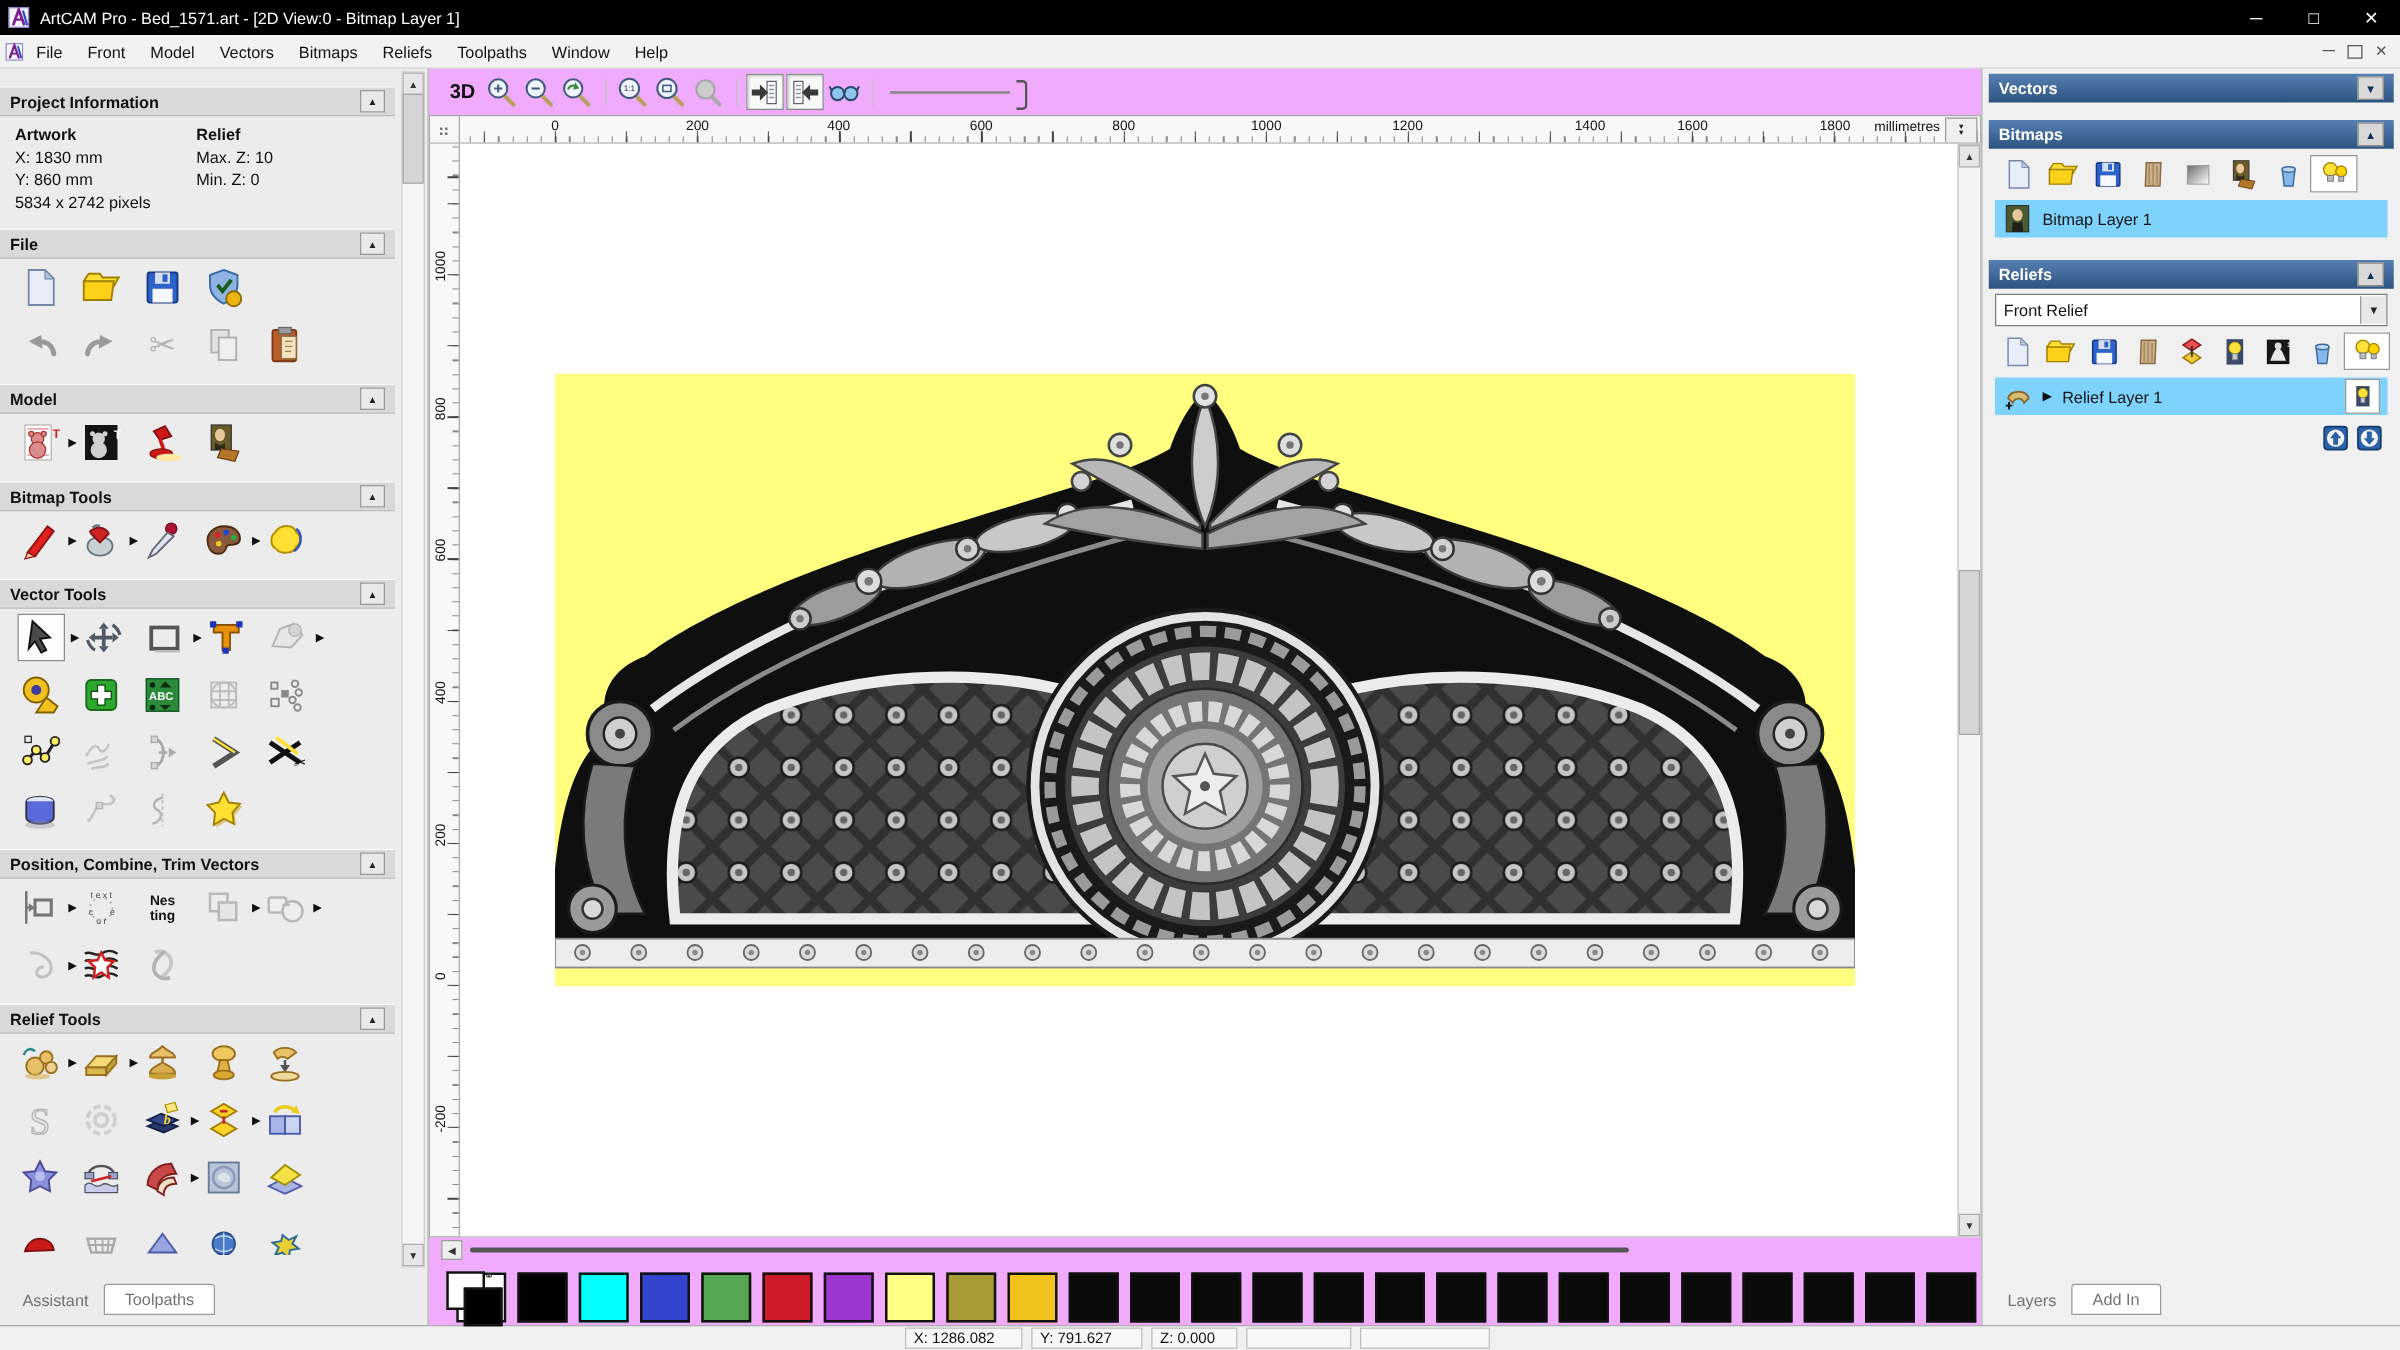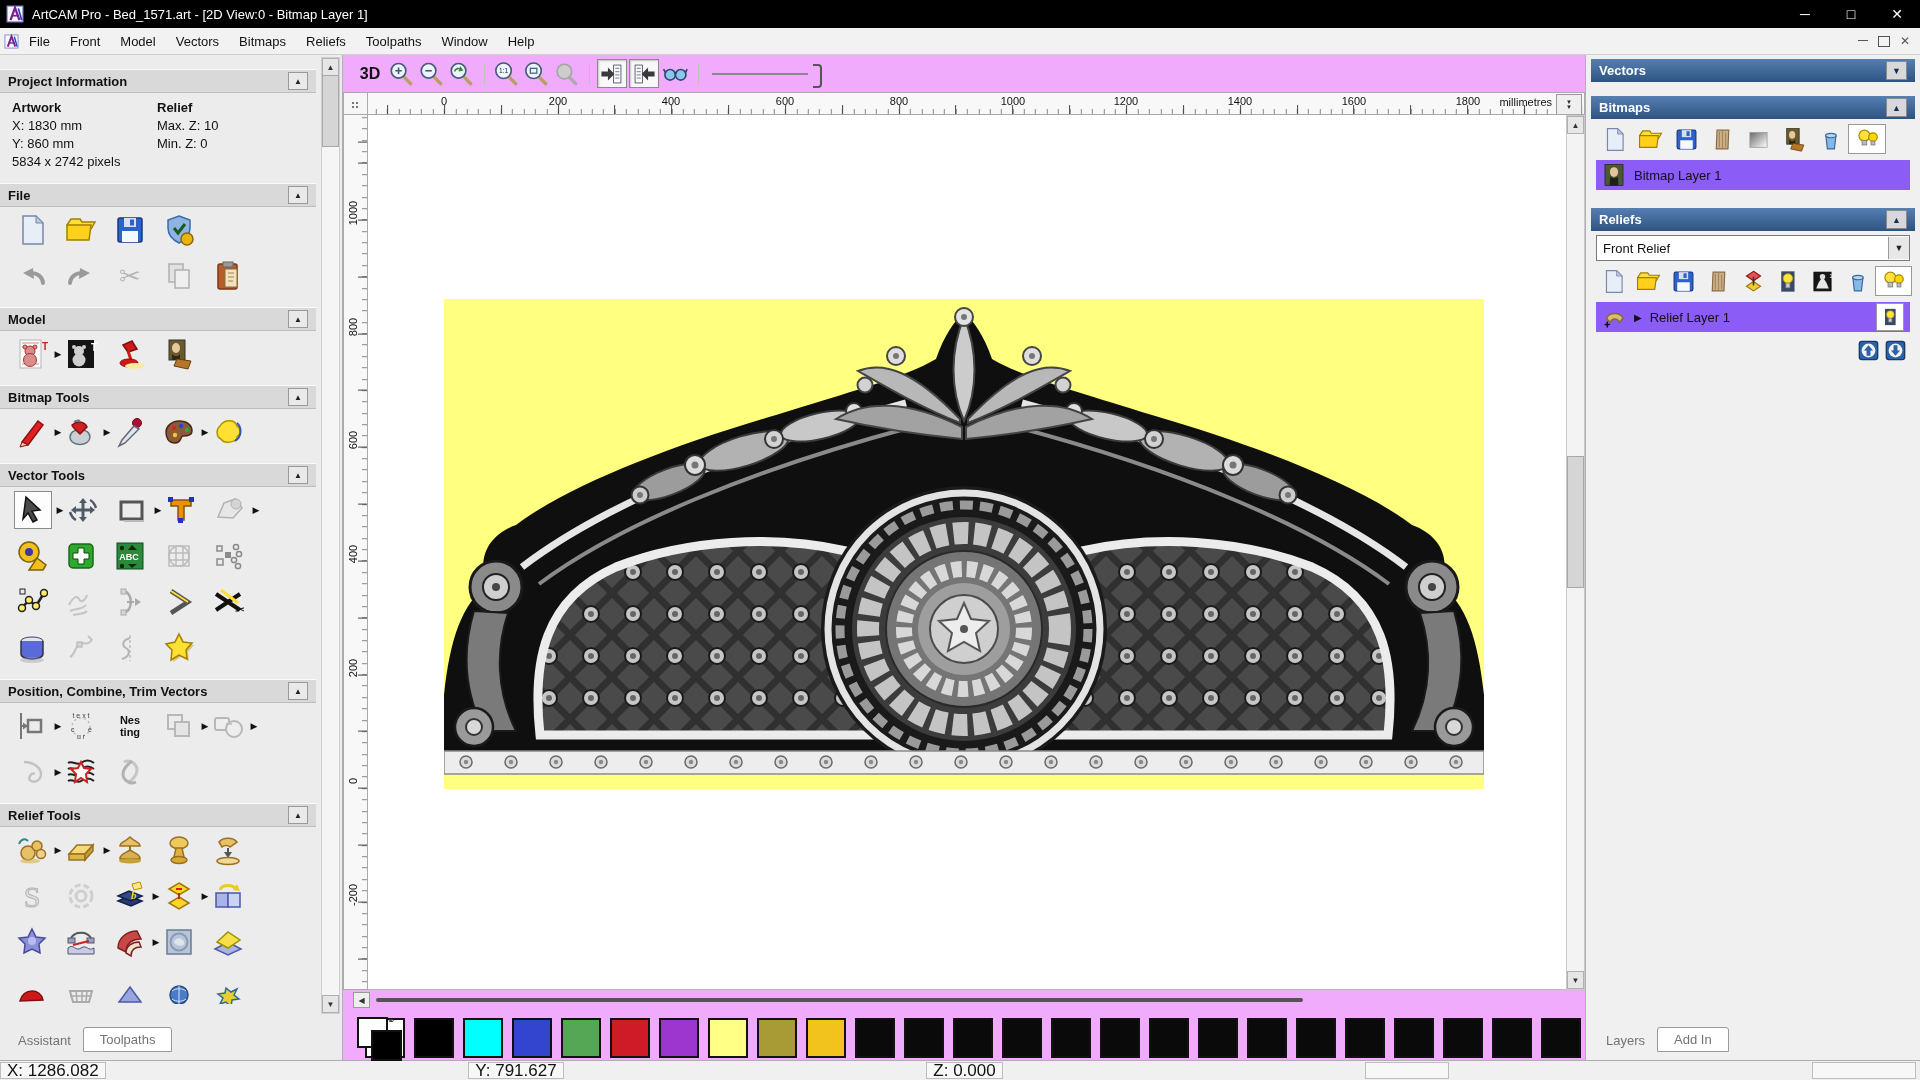--- a/index.html
+++ b/index.html
@@ -99,34 +99,34 @@
   
   .right{width:334px;background:#f0f0f0;border-left:1px solid #b0b0b0;position:relative;flex:0 0 auto}
   .rp-h{height:23px;background:linear-gradient(#567fb2,#2d5480);color:#fff;font-weight:bold;
         display:flex;align-items:center;padding:0 8px;margin:4px 5px 0 5px}
   .rp-hbtn{margin-left:auto;width:19px;height:17px;background:#d8d8d8;border:1px solid #8a8a8a;
            display:flex;align-items:center;justify-content:center;font-size:9px;color:#10305a}
   .rp-tools{display:flex;align-items:center;padding:5px 8px 3px 10px;gap:0}
   .rp-tools .rt{width:36px;height:28px;display:flex;align-items:center;justify-content:center}
   .rp-tools .rt svg{width:25px;height:25px}
   .rp-tools .rt.on{background:#fff;border:1px solid #999}
-  .layer-row{margin:3px 10px 0 10px;background:#8b5cf6;height:30px;display:flex;align-items:center;padding:0 6px;gap:8px}
+  .layer-row{margin:3px 10px 0 10px;background:#7dd3fc;height:30px;display:flex;align-items:center;padding:0 6px;gap:8px}
   .layer-row svg.th{width:24px;height:24px}
   .exp{font-size:10px;color:#111}
   .bulb-btn{margin-left:auto;width:26px;height:26px;background:#fff;border:1px solid #999;display:flex;align-items:center;justify-content:center}
   .bulb-btn svg{width:20px;height:20px}
   .dropdown{margin:4px 10px 0 10px;height:24px;background:#fff;border:1px solid #7a7a7a;display:flex;align-items:center;padding-left:6px}
   .dropdown .db{margin-left:auto;width:20px;height:22px;background:#e8e8e8;border-left:1px solid #9a9a9a;
                 display:flex;align-items:center;justify-content:center;font-size:9px;color:#222}
   .updown{display:flex;justify-content:flex-end;gap:6px;padding:8px 14px 0 0}
   .updown svg{width:21px;height:21px}
   .rp-tabs{position:absolute;left:8px;bottom:8px;height:26px;display:flex;align-items:flex-end}
 
   .statusbar{height:19px;border-top:1px solid #adadad;background:#f0f0f0;display:flex;align-items:center;
-             justify-content:space-between;font-size:17px;gap:7px;padding-right:4px}
+             justify-content:center;font-size:12px;gap:7px;padding-right:4px}
   .st-cell{border:1px solid #bdbdbd;background:#f7f7f7;height:15px;line-height:15px;padding:0 6px}
 </style>
 </head>
 <body>
 
 <svg style="position:absolute;width:0;height:0" aria-hidden="true">
 <defs>
 <linearGradient id="lg1" x1="0" y1="0" x2="1" y2="1">
         <stop offset="0" stop-color="#6a6a6a"></stop>
         <stop offset="1" stop-color="#ffffff"></stop>
@@ -1125,21 +1125,21 @@
       <div class="h-ruler">
         <div class="hticks1"></div>
           <div class="hticks2"></div>
         <span class="lab" style="left:36px">0</span>
         <span class="lab" style="left:150px">200</span>
         <span class="lab" style="left:263px">400</span>
         <span class="lab" style="left:377px">600</span>
         <span class="lab" style="left:491px">800</span>
         <span class="lab" style="left:605px">1000</span>
         <span class="lab" style="left:718px">1200</span>
-        <span class="lab" style="left:832px">1400</span>
+        <span class="lab" style="left:864px">1400</span>
         <span class="lab" style="left:946px">1600</span>
         <span class="lab" style="left:1060px">1800</span>
         <span class="unit">millimetres</span>
         <span class="udrop">
             <span>▼</span>
             <span>▼</span>
           </span>
       </div>
     </div>
 

